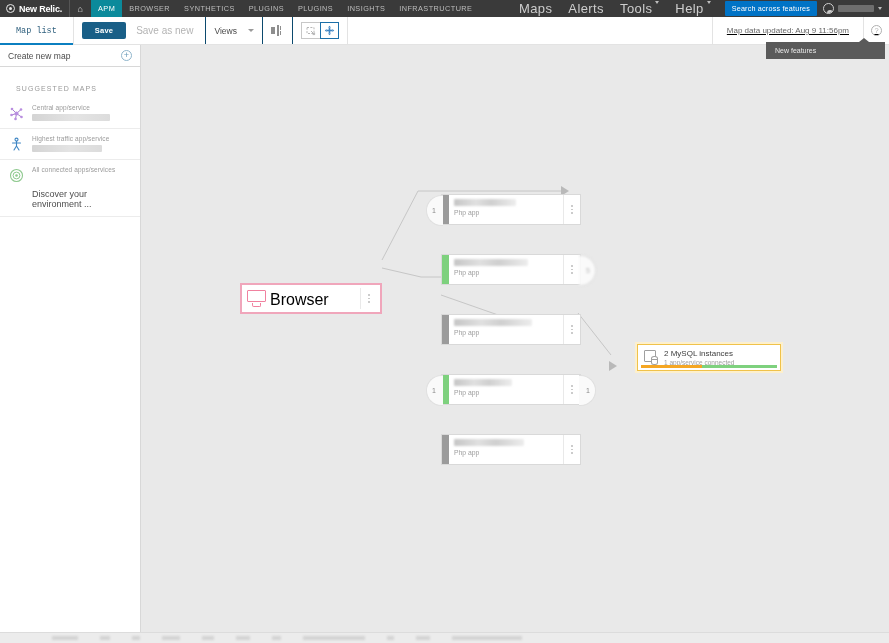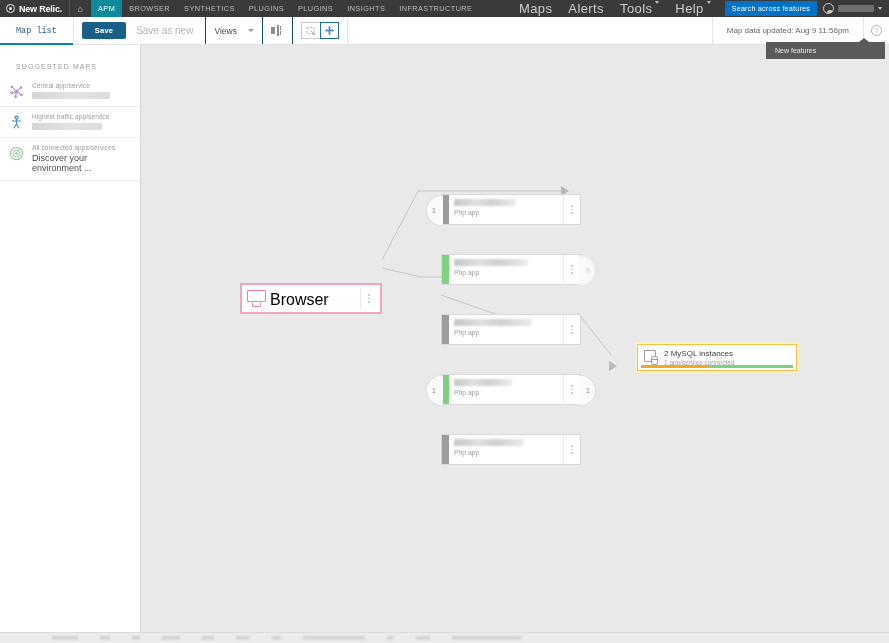--- a/index.html
+++ b/index.html
@@ -96,21 +96,21 @@
     position: absolute; background: #8e8e8e; display: block;
   }
   .tool-pair { display: flex; align-items: center; padding: 0 8px; gap: 0; border-right: 1px solid #e3e3e3; }
   .tool-btn {
     width: 19px; height: 17px; display: flex; align-items: center; justify-content: center;
     border: 1px solid #c7c7c7; background: #fff;
   }
   .tool-btn.sel { border-right: none; }
   .tool-btn.active { border: 1px solid #1b6fa8; }
   .tb-right {
-    margin-left: auto; display: flex; align-items: center;
+    margin-left: auto; display: flex; align-items: center; text-decoration: underline;
   }
   .map-updated {
     font-size: 8px; color: #666; padding: 0 14px; border-left: 1px solid #e3e3e3;
     border-right: 1px solid #e3e3e3; height: 28px; display: flex; align-items: center;
   }
   .help-btn { width: 25px; height: 28px; display: flex; align-items: center; justify-content: center; }
   .help-circ {
     width: 11px; height: 11px; border-radius: 50%; border: 1px solid #b0b0b0;
     color: #b0b0b0; font-size: 7.5px; display: flex; align-items: center; justify-content: center;
   }
@@ -162,21 +162,21 @@
     font-size: 7px; color: #999; letter-spacing: 1.1px; padding: 18px 0 6px 16px;
   }
   .sug-item {
     display: flex; gap: 7px; padding: 6px 8px 7px 8px;
     border-bottom: 1px solid #ececec; align-items: flex-start;
   }
   .sug-ico { width: 17px; flex: none; display: flex; justify-content: center; padding-top: 2px; }
   .sug-txt { flex: 1; }
   .sug-label { font-size: 6.5px; color: #9a9a9a; letter-spacing: .1px; }
   .redact { height: 7px; border-radius: 1px; margin-top: 3px; background: linear-gradient(90deg,#d4d4d4,#e4e4e4 55%,#dcdcdc); filter: blur(.6px); }
-  .sug-disc { font-size: 9px; color: #4d4d4d; margin-top: 2px; }
+  .sug-disc { font-size: 9px; color: #4d4d4d; margin-top: 16px; }
 
   
   .canvas { flex: 1; background: #e9e9e9; position: relative; overflow: hidden; }
   .edges { position: absolute; inset: 0; }
 
   .node {
     position: absolute; background: #fff; border: 1px solid #d9d9d9;
     display: flex; align-items: stretch; height: 31px; z-index: 5;
   }
   .node .bar { width: 7px; flex: none; }
@@ -323,20 +323,24 @@
       </div>
     </div>
 
     <div class="tooltip">New features</div>
   </div>
 
   <div class="body">
 
     <div class="sidebar">
 
+      <div class="create-row">
+        <span>Create new map</span>
+        <span class="plus-circ">+</span>
+      </div>
 
       <div class="sug-head">SUGGESTED MAPS</div>
 
       <div class="sug-item">
         <div class="sug-ico">
           <svg width="15" height="15" viewBox="0 0 15 15" aria-hidden="true">
             <g stroke="#a87fd0" stroke-width="1" fill="none">
               <path d="M7.5 7.5 L3 3 M7.5 7.5 L12 3.5 M7.5 7.5 L2.5 9 M7.5 7.5 L6.5 13 M7.5 7.5 L12.5 11"></path>
             </g>
             <g fill="#b98ee0">
@@ -483,21 +487,21 @@
           <div class="nm" style="width:70px"></div>
           <div class="sub">Php app</div>
         </div>
         <div class="kebab">
             <span></span>
             <span></span>
             <span></span>
           </div>
       </div>
 
-      <div class="node-sql" style="left:496px; top:299px; width:160px;">
+      <div class="node-sql" style="left:496px; top:299px; width:144px;">
         <div class="db-ico">
           <div class="sq"></div>
             <div class="cyl"></div>
         </div>
         <div style="flex:1">
           <div class="sql-t1">2 MySQL instances</div>
           <div class="sql-t2">1 app/service connected</div>
         </div>
         <div class="sql-meter">
           <i style="background:#f5a623;width:45%"></i>

